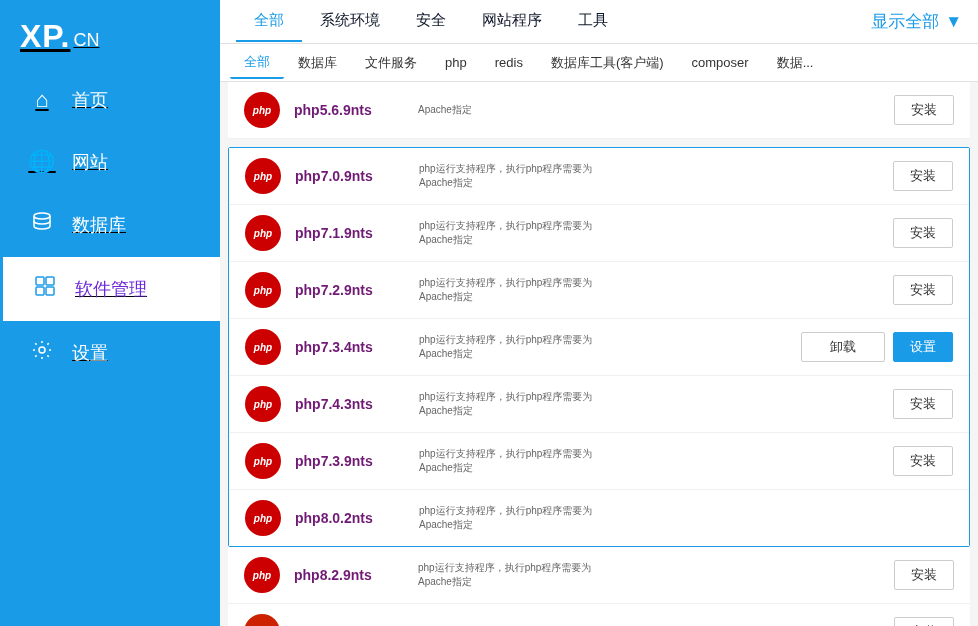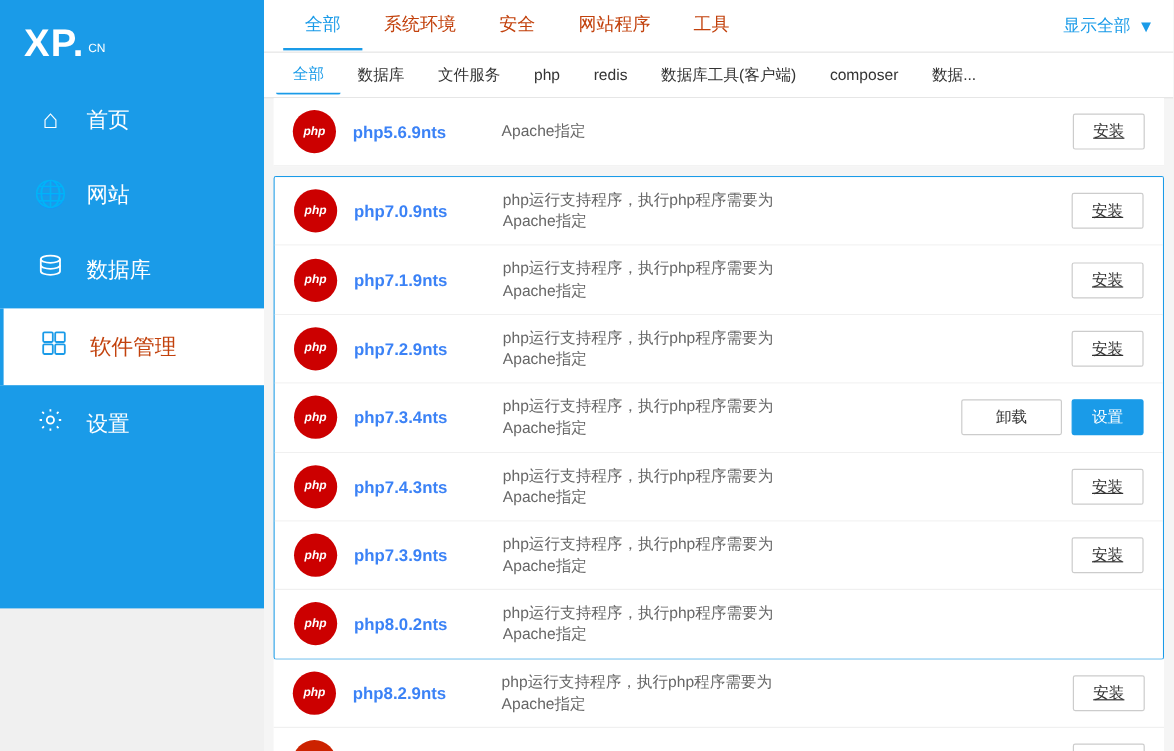--- a/index.html
+++ b/index.html
@@ -3,37 +3,38 @@
   <meta charset="utf-8">
   <style>
     * { box-sizing: border-box; margin: 0; padding: 0; }
     body { font-family: 'Microsoft YaHei', Arial, sans-serif; background: #f0f0f0; width: 978px; height: 626px; overflow: hidden; display: flex; }
 
     
     .sidebar {
       width: 220px;
       min-width: 220px;
       background: #1a9be8;
-      height: 507px;
+      height: 626px;
       display: flex;
       flex-direction: column;
+      text-decoration: underline;
     }
     .sidebar-logo {
       padding: 18px 20px 14px 20px;
       display: flex;
       align-items: center;
     }
     .logo-text {
       font-size: 32px;
       font-weight: bold;
       color: white;
       letter-spacing: 1px;
     }
     .logo-cn {
-      font-size: 10px;
+      font-size: 18px;
       color: white;
       margin-left: 3px;
       margin-top: 8px;
     }
     .sidebar-nav {
       display: flex;
       flex-direction: column;
       flex: 1;
     }
     .nav-item {
@@ -75,36 +76,36 @@
       background: white;
       border-bottom: 1px solid #e0e0e0;
       padding: 0 16px;
       display: flex;
       align-items: center;
       height: 44px;
     }
     .top-tab {
       padding: 10px 18px;
       font-size: 15px;
-      color: #c2410c;
+      color: #0f172a;
       cursor: pointer;
       border-bottom: 2px solid transparent;
       white-space: nowrap;
     }
     .top-tab.active {
       color: #1a9be8;
       border-bottom: 2px solid #1a9be8;
     }
     .top-tabs-right {
       margin-left: auto;
       display: flex;
       align-items: center;
       gap: 6px;
       color: #1a9be8;
-      font-size: 14px;
+      font-size: 17px;
       cursor: pointer;
     }
 
     
     .sub-tabs {
       background: white;
       border-bottom: 1px solid #e0e0e0;
       padding: 0 10px;
       display: flex;
       align-items: center;
@@ -157,45 +158,44 @@
     }
     .php-badge.redis-badge {
       background: #cc3333;
       font-style: normal;
       font-size: 10px;
     }
 
     .package-name {
       font-size: 14px;
       font-weight: bold;
-      color: #3b82f6;
+      color: #701a75;
       min-width: 110px;
     }
     .package-desc {
       flex: 1;
-      font-size: 13px;
+      font-size: 10px;
       color: #666;
       line-height: 1.4;
     }
     .package-actions {
       display: flex;
       gap: 8px;
       flex-shrink: 0;
     }
     .btn-install {
       padding: 5px 16px;
       background: white;
       border: 1px solid #ccc;
       color: #333;
       font-size: 13px;
       cursor: pointer;
       border-radius: 2px;
       min-width: 60px;
       text-align: center;
-      text-decoration: underline;
     }
     .btn-uninstall {
       padding: 5px 28px;
       background: white;
       border: 1px solid #ccc;
       color: #333;
       font-size: 13px;
       cursor: pointer;
       border-radius: 2px;
     }
@@ -267,21 +267,21 @@
     </div>
     <div class="nav-item active">
       <span class="nav-icon">
         <svg width="22" height="22" viewBox="0 0 22 22" fill="none">
           <rect x="2" y="2" width="8" height="8" rx="1" stroke="#1a9be8" stroke-width="1.5"></rect>
           <rect x="12" y="2" width="8" height="8" rx="1" stroke="#1a9be8" stroke-width="1.5"></rect>
           <rect x="2" y="12" width="8" height="8" rx="1" stroke="#1a9be8" stroke-width="1.5"></rect>
           <rect x="12" y="12" width="8" height="8" rx="1" stroke="#1a9be8" stroke-width="1.5"></rect>
         </svg>
       </span>
-      <span class="nav-label" style="color:#c2410c;">软件管理</span>
+      <span class="nav-label" style="color:#6d28d9;">软件管理</span>
     </div>
     <div class="nav-item">
       <span class="nav-icon">
         <svg width="22" height="22" viewBox="0 0 22 22" fill="none">
           <circle cx="11" cy="11" r="3" stroke="white" stroke-width="1.5"></circle>
           <path d="M11 2v2M11 18v2M2 11h2M18 11h2M4.22 4.22l1.41 1.41M16.36 16.36l1.42 1.42M4.22 17.78l1.41-1.41M16.36 5.64l1.42-1.42" stroke="white" stroke-width="1.5"></path>
         </svg>
       </span>
       <span class="nav-label">设置</span>
     </div>

